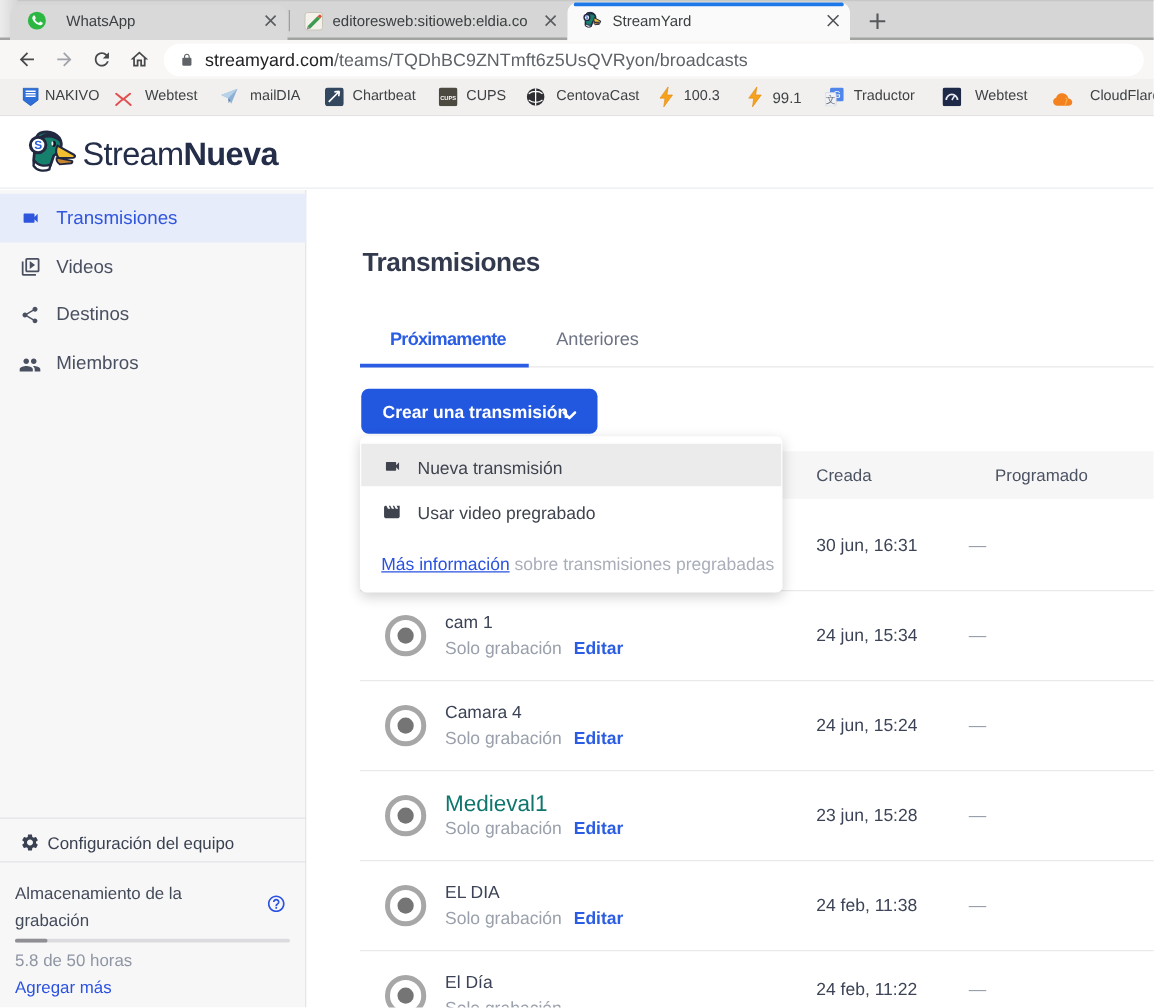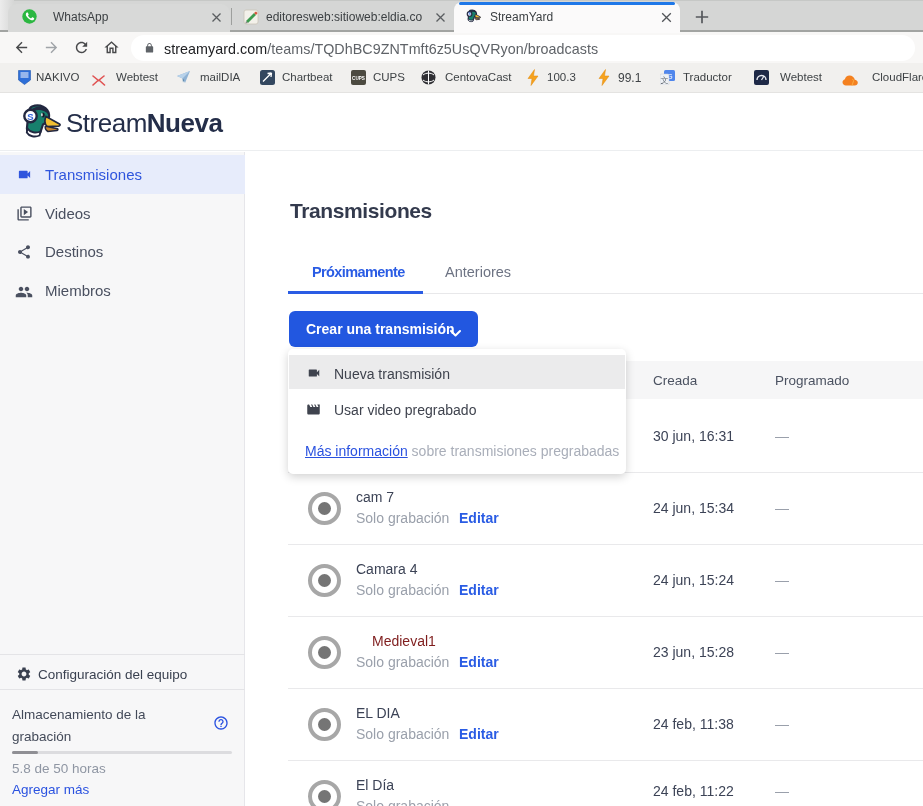--- a/index.html
+++ b/index.html
@@ -278,21 +278,21 @@
 <div class="abs" style="left:289px;top:311px;width:189px;height:36px;background:#2257e0;border-radius:6px;"></div>
 <div class="abs txt" style="left:306px;top:321px;font-size:14px;font-weight:bold;color:#fff;">Crear una transmisión</div>
 <div class="abs" style="left:449px;top:324px;">
   <svg width="13" height="9" viewBox="0 0 13 9">
       <path d="M2 2l4.5 4.5L11 2" stroke="#fff" stroke-width="2" fill="none" stroke-linecap="round" stroke-linejoin="round"></path>
     </svg>
 </div>
 
 <div class="abs" style="left:288px;top:361px;width:635px;height:38px;background:#f6f6f7;"></div>
 <div class="abs txt" style="left:653px;top:373px;font-size:13.5px;color:#4b5261;">Creada</div>
-<div class="abs txt" style="left:775px;top:373px;font-size:13.5px;color:#4b5261;">Programado</div>
+<div class="abs txt" style="left:796px;top:373px;font-size:13.5px;color:#4b5261;">Programado</div>
 
 <div class="abs" style="left:288px;top:472px;width:635px;height:1px;background:#e9e9eb;"></div>
 <div class="abs" style="left:288px;top:544px;width:635px;height:1px;background:#e9e9eb;"></div>
 <div class="abs" style="left:288px;top:616px;width:635px;height:1px;background:#e9e9eb;"></div>
 <div class="abs" style="left:288px;top:688px;width:635px;height:1px;background:#e9e9eb;"></div>
 <div class="abs" style="left:288px;top:760px;width:635px;height:1px;background:#e9e9eb;"></div>
 
 <div class="abs txt" style="left:653px;top:428px;font-size:14px;color:#3c4356;">30 jun, 16:31</div>
 <div class="abs txt" style="left:775px;top:428px;font-size:14px;color:#9aa0ab;">—</div>
 
@@ -318,33 +318,33 @@
 <div class="abs" style="left:306px;top:402px;">
   <svg width="15" height="15" viewBox="0 0 24 24">
       <path d="M18 4l2 4h-3l-2-4h-2l2 4h-3l-2-4H8l2 4H7L5 4H4c-1.1 0-2 .9-2 2v12c0 1.1.9 2 2 2h16c1.1 0 2-.9 2-2V4h-4z" fill="#3f434e"></path>
     </svg>
 </div>
 <div class="abs txt" style="left:334px;top:402px;font-size:14px;color:#3f434e;">Usar video pregrabado</div>
 <div class="abs txt" style="left:305px;top:443px;font-size:14px;color:#a9aeb9;"><span style="color:#2a52e0;text-decoration:underline;">Más información</span> sobre transmisiones pregrabadas</div>
 
 <div class="abs" style="left:308px;top:492px;width:33px;height:33px;border:4px solid #a7a7a7;border-radius:50%;"></div>
 <div class="abs" style="left:318px;top:502px;width:13px;height:13px;background:#757575;border-radius:50%;"></div>
-<div class="abs txt" style="left:356px;top:489px;font-size:14px;color:#3c4356;">cam 7</div>
+<div class="abs txt" style="left:356px;top:489px;font-size:14px;color:#3c4356;">cam 1</div>
 <div class="abs txt" style="left:356px;top:510px;font-size:14px;color:#9aa0ab;">Solo grabación</div>
 <div class="abs txt" style="left:459px;top:510px;font-size:14px;font-weight:bold;color:#2a5ce4;">Editar</div>
 
 <div class="abs" style="left:308px;top:564px;width:33px;height:33px;border:4px solid #a7a7a7;border-radius:50%;"></div>
 <div class="abs" style="left:318px;top:574px;width:13px;height:13px;background:#757575;border-radius:50%;"></div>
 <div class="abs txt" style="left:356px;top:561px;font-size:14px;color:#3c4356;">Camara 4</div>
 <div class="abs txt" style="left:356px;top:582px;font-size:14px;color:#9aa0ab;">Solo grabación</div>
 <div class="abs txt" style="left:459px;top:582px;font-size:14px;font-weight:bold;color:#2a5ce4;">Editar</div>
 
 <div class="abs" style="left:308px;top:636px;width:33px;height:33px;border:4px solid #a7a7a7;border-radius:50%;"></div>
 <div class="abs" style="left:318px;top:646px;width:13px;height:13px;background:#757575;border-radius:50%;"></div>
-<div class="abs txt" style="left:372px;top:633px;font-size:14px;color:#7f1d1d;">Medieval1</div>
+<div class="abs txt" style="left:356px;top:633px;font-size:18px;color:#0f766e;">Medieval1</div>
 <div class="abs txt" style="left:356px;top:654px;font-size:14px;color:#9aa0ab;">Solo grabación</div>
 <div class="abs txt" style="left:459px;top:654px;font-size:14px;font-weight:bold;color:#2a5ce4;">Editar</div>
 
 <div class="abs" style="left:308px;top:708px;width:33px;height:33px;border:4px solid #a7a7a7;border-radius:50%;"></div>
 <div class="abs" style="left:318px;top:718px;width:13px;height:13px;background:#757575;border-radius:50%;"></div>
 <div class="abs txt" style="left:356px;top:705px;font-size:14px;color:#3c4356;">EL DIA</div>
 <div class="abs txt" style="left:356px;top:726px;font-size:14px;color:#9aa0ab;">Solo grabación</div>
 <div class="abs txt" style="left:459px;top:726px;font-size:14px;font-weight:bold;color:#2a5ce4;">Editar</div>
 
 <div class="abs" style="left:308px;top:780px;width:33px;height:33px;border:4px solid #a7a7a7;border-radius:50%;"></div>

